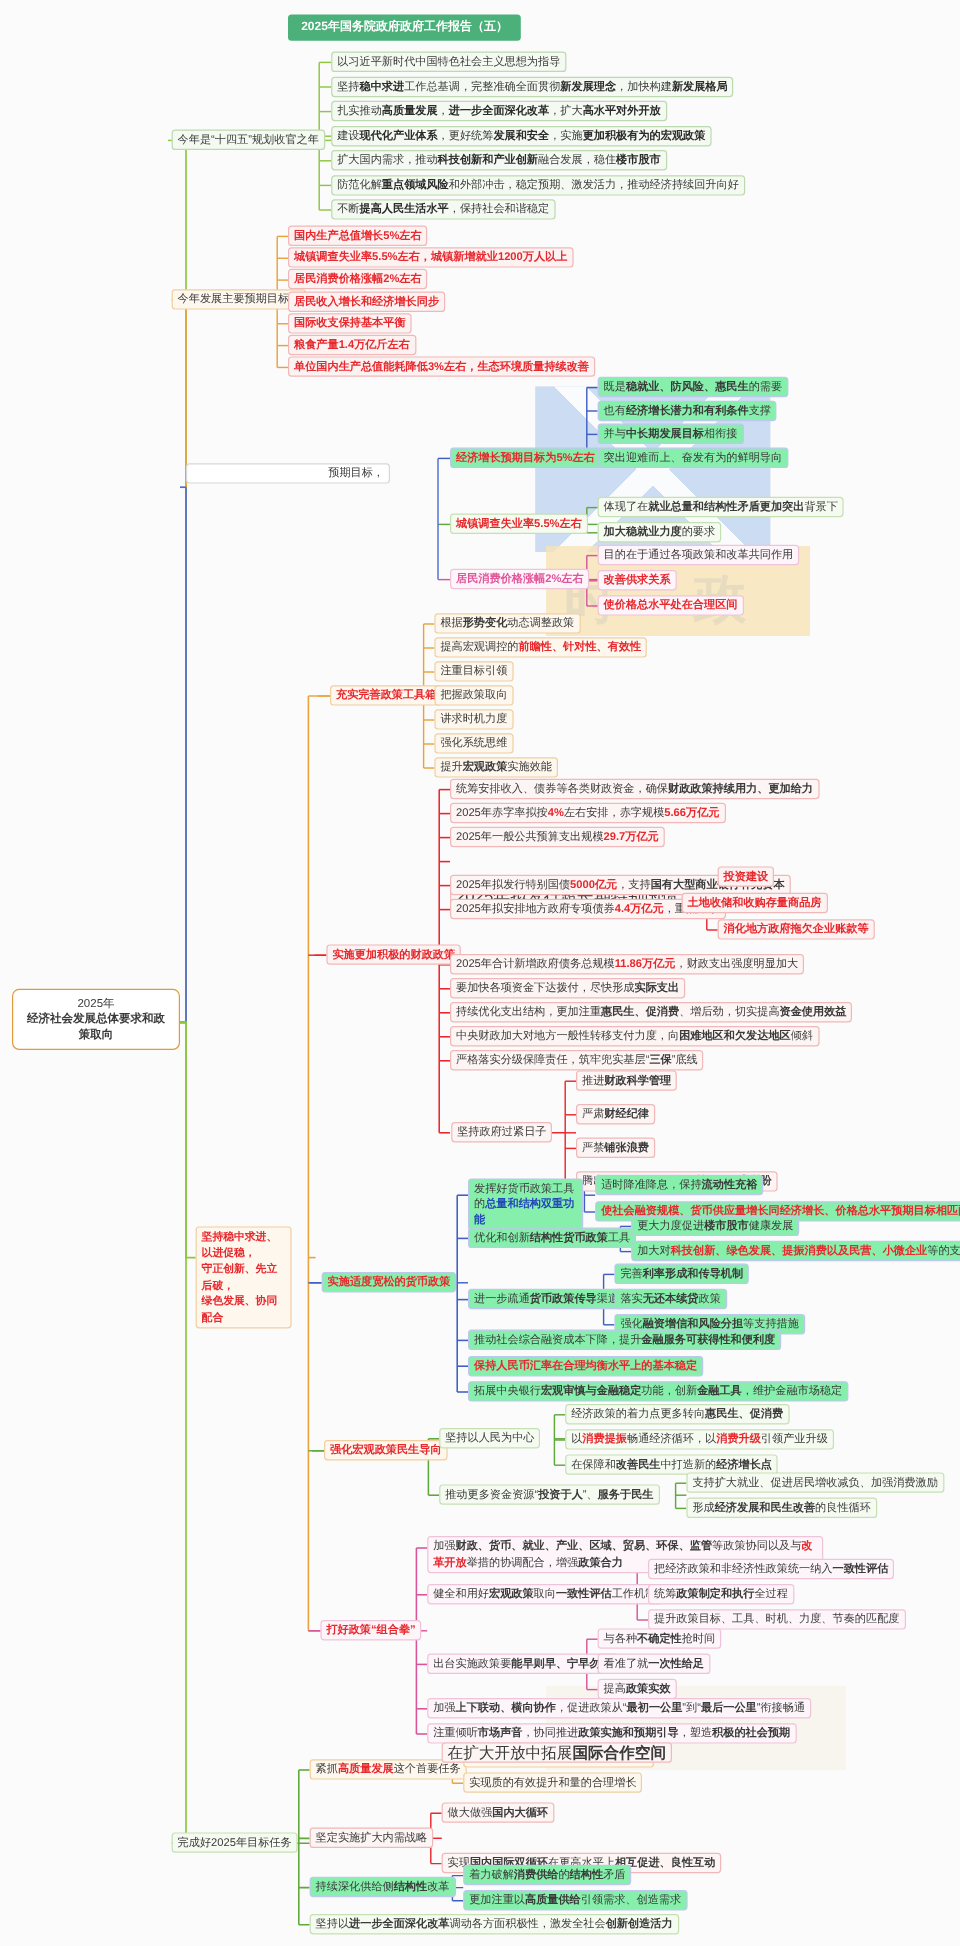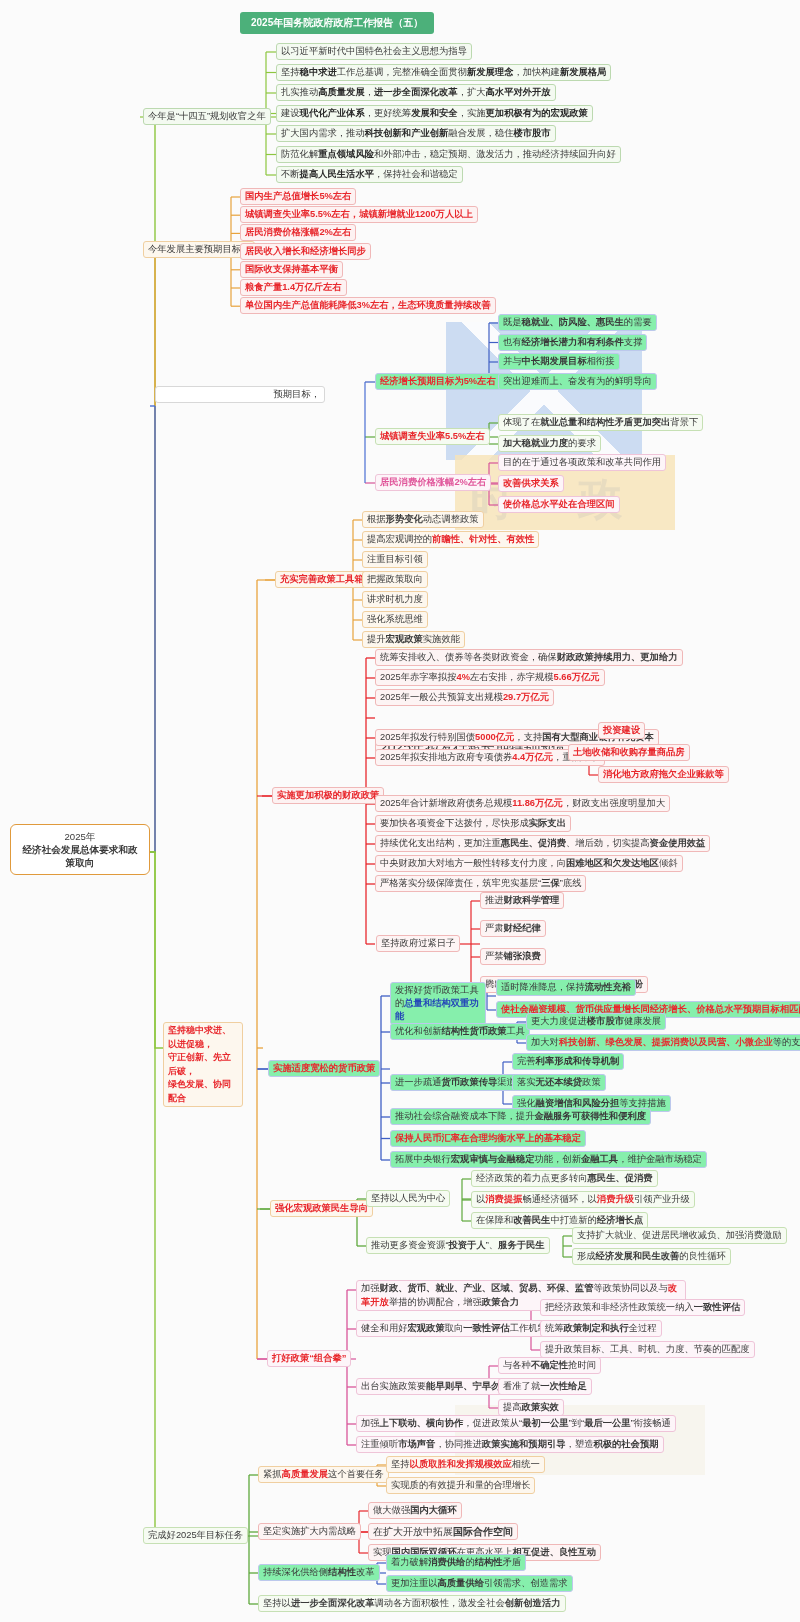--- a/index.html
+++ b/index.html
@@ -327,20 +327,20 @@
       <div class="node n-pink" style="left: 498px; top: 1378px; font-size: 9.3px; line-height: 13px;">看准了就<b>一次性给足</b></div>
       <div class="node n-pink" style="left: 498px; top: 1399px; font-size: 9.3px; line-height: 13px;">提高<b>政策实效</b></div>
       <div class="node n-pink" style="left: 356px; top: 1415px; font-size: 9.3px; line-height: 13px;">加强<b>上下联动、横向协作</b>，促进政策从“<b>最初一公里</b>”到“<b>最后一公里</b>”衔接畅通</div>
       <div class="node n-pink" style="left: 356px; top: 1436px; font-size: 9.3px; line-height: 13px;">注重倾听<b>市场声音</b>，协同推进<b>政策实施和预期引导</b>，塑造<b>积极的社会预期</b></div>
       <div class="node n-lgreen" style="left: 143px; top: 1527px; font-size: 9.3px; line-height: 13px;">完成好2025年目标任务</div>
       <div class="node n-orange" style="left: 258px; top: 1466px; font-size: 9.3px; line-height: 13px;">紧抓<span class="r">高质量发展</span>这个首要任务</div>
       <div class="node n-orange" style="left: 386px; top: 1456px; font-size: 9.3px; line-height: 13px;">坚持<span class="r">以质取胜和发挥规模效应</span>相统一</div>
       <div class="node n-orange" style="left: 386px; top: 1477px; font-size: 9.3px; line-height: 13px;">实现质的有效提升和量的合理增长</div>
       <div class="node n-redplain" style="left: 258px; top: 1523px; font-size: 9.3px; line-height: 13px;">坚定实施扩大内需战略</div>
       <div class="node n-redplain" style="left: 368px; top: 1502px; font-size: 9.3px; line-height: 13px;">做大做强<b>国内大循环</b></div>
-      <div class="node n-redplain" style="left: 368px; top: 1523px; font-size: 10px; line-height: 13px;">在扩大开放中拓展<b>国际合作空间</b></div>
+      <div class="node n-redplain" style="left: 368px; top: 1452px; font-size: 13px; line-height: 13px;">在扩大开放中拓展<b>国际合作空间</b></div>
       <div class="node n-redplain" style="left: 368px; top: 1544px; font-size: 9.3px; line-height: 13px;">实现<b>国内国际双循环</b>在更高水平上<b>相互促进、良性互动</b></div>
       <div class="node n-blue" style="left: 258px; top: 1564px; font-size: 9.3px; line-height: 13px;">持续深化供给侧<b>结构性</b>改革</div>
       <div class="node n-blue" style="left: 386px; top: 1554px; font-size: 9.3px; line-height: 13px;">着力破解<b>消费供给</b>的<b>结构性</b>矛盾</div>
       <div class="node n-blue" style="left: 386px; top: 1575px; font-size: 9.3px; line-height: 13px;">更加注重以<b>高质量供给</b>引领需求、创造需求</div>
       <div class="node n-lgreen" style="left: 258px; top: 1595px; font-size: 9.3px; line-height: 13px;">坚持以<b>进一步全面深化改革</b>调动各方面积极性，激发全社会<b>创新创造活力</b></div>
     </div>
 </div>
 
 </body></html>

